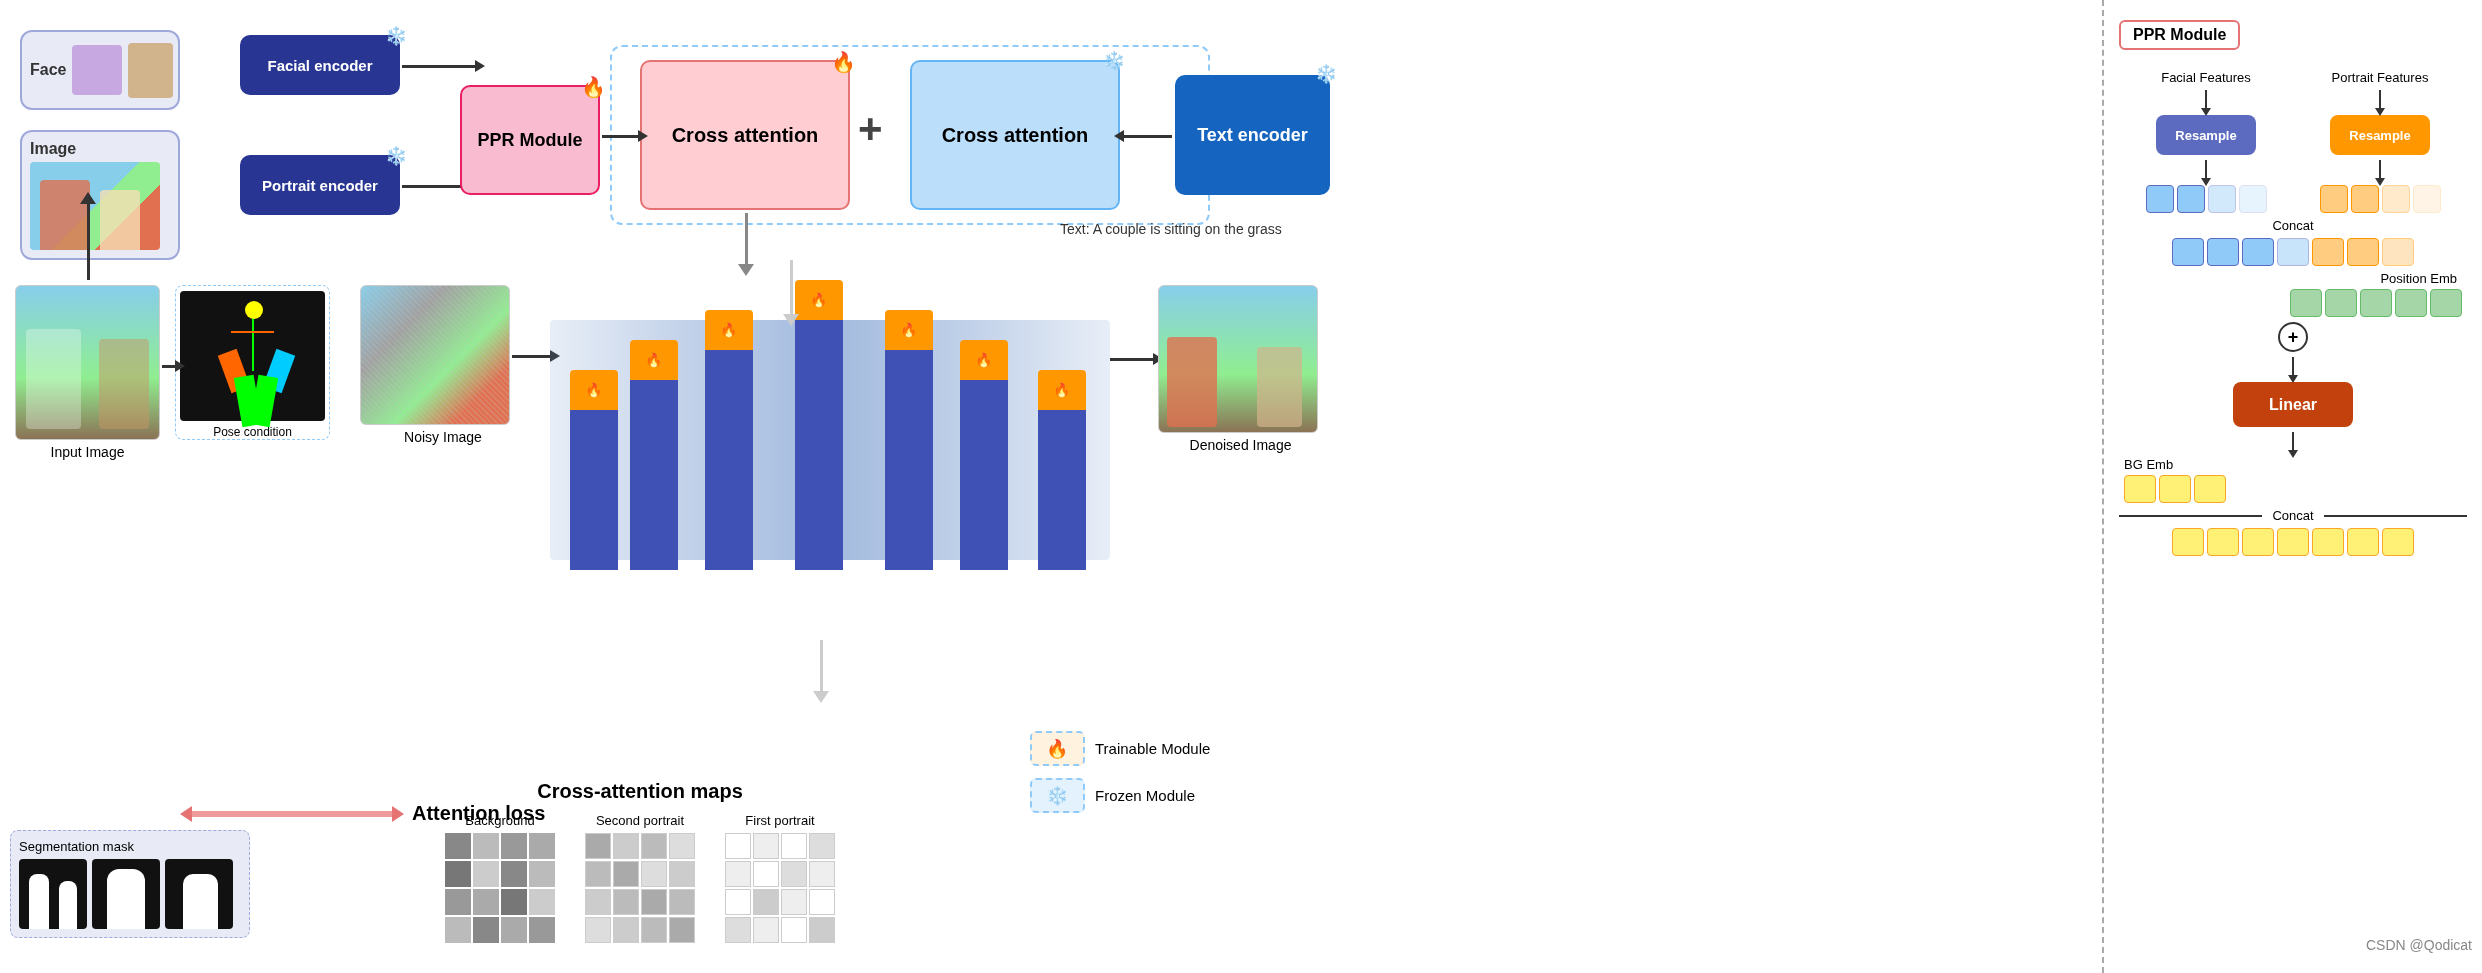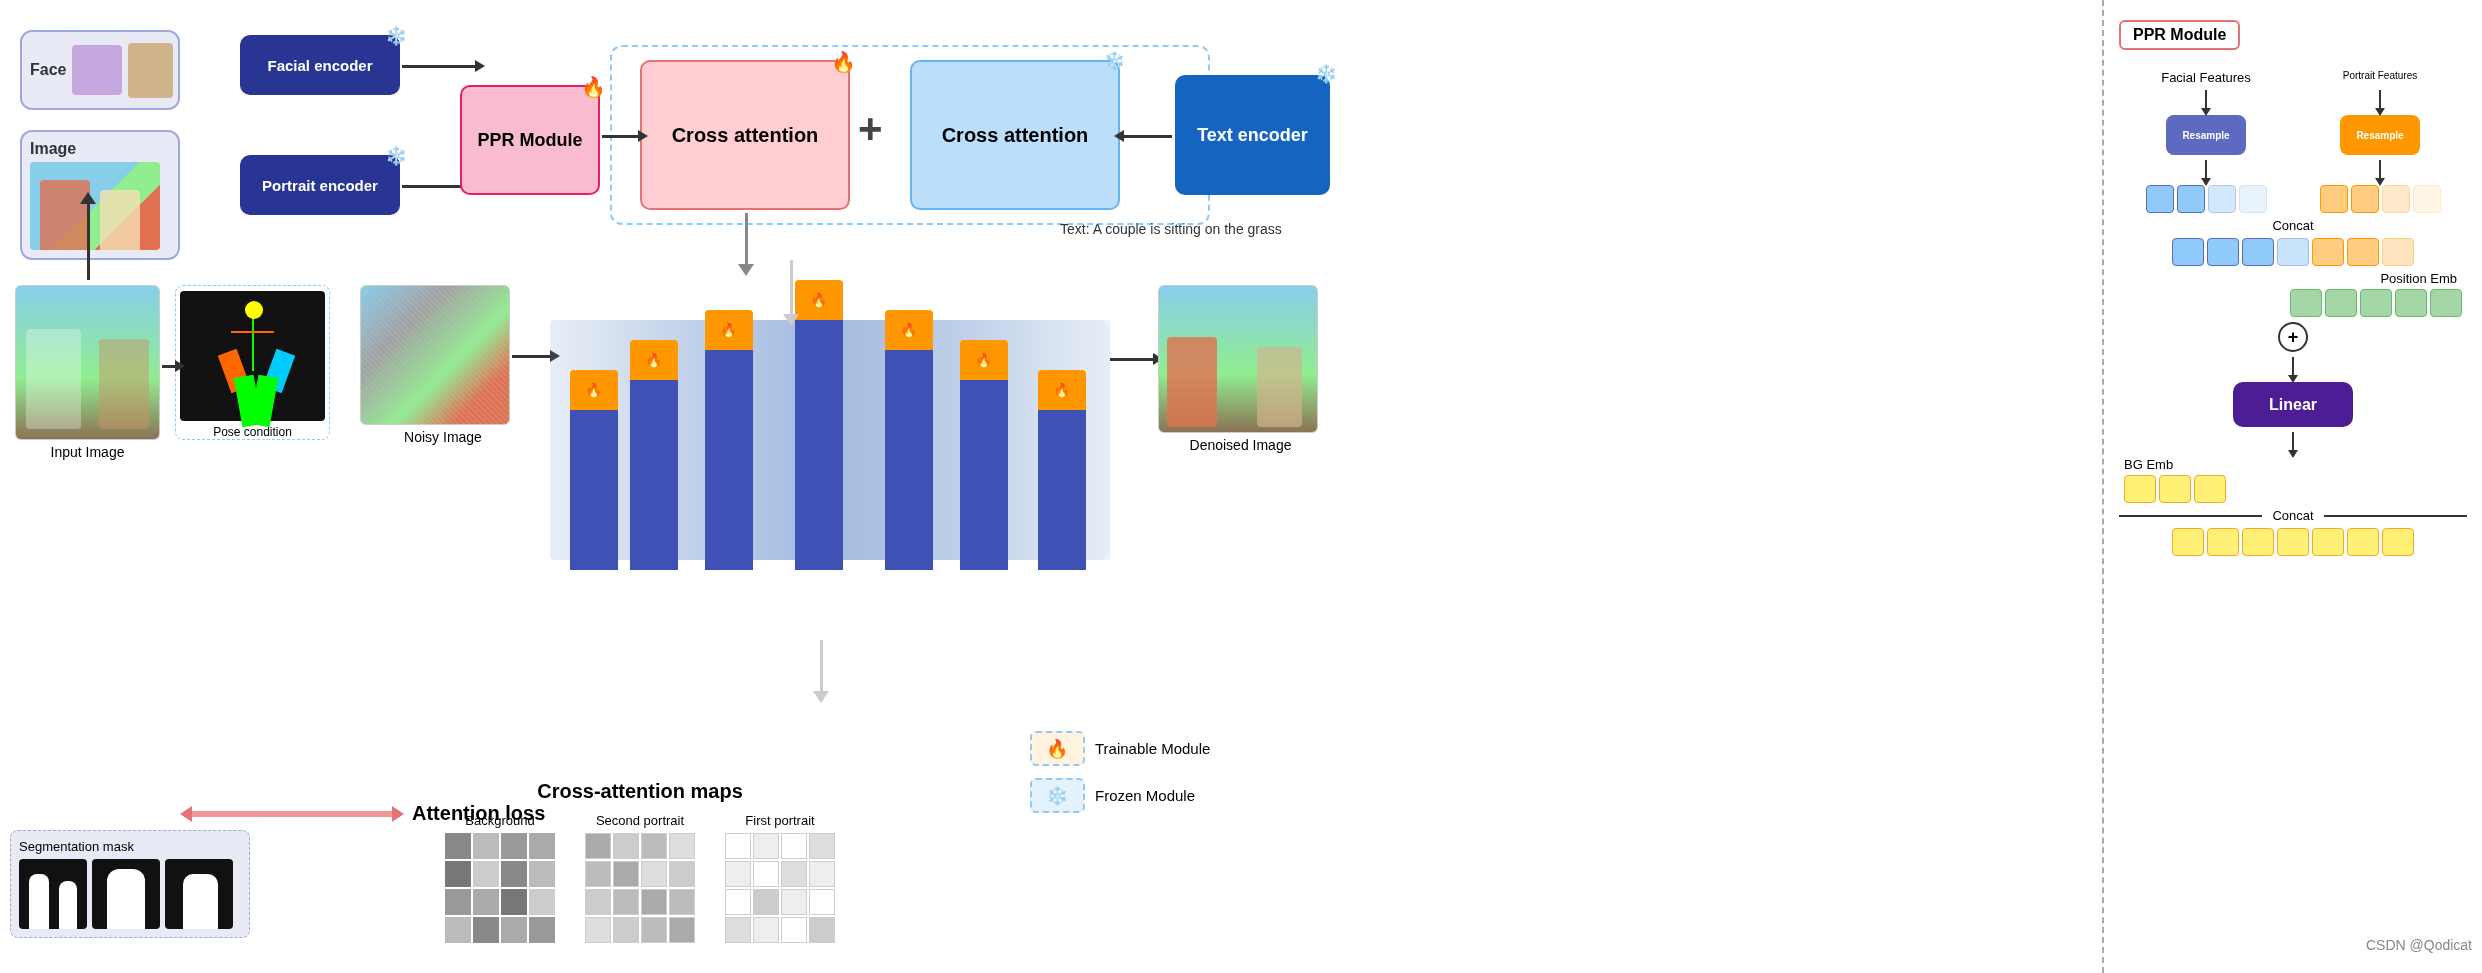--- a/index.html
+++ b/index.html
@@ -93,34 +93,34 @@
       font-weight: bold;
       border: 2px solid #e57373;
       border-radius: 6px;
       padding: 4px 12px;
       margin-bottom: 20px;
       background: #fff;
       align-self: flex-start;
     }
 
     .rp-box {
-      width: 80px;
+      width: 100px;
       height: 40px;
       border-radius: 8px;
       display: flex;
       align-items: center;
       justify-content: center;
-      font-size: 10px;
+      font-size: 13px;
       font-weight: bold;
       color: white;
     }
 
     .rp-box-blue { background: #5c6bc0; }
     .rp-box-orange { background: #ff9800; color: #fff; }
-    .rp-box-linear { background: #4c1d95; border-radius: 10px; }
+    .rp-box-linear { background: #c2410c; }
 
     .rp-small-box {
       width: 28px;
       height: 28px;
       border-radius: 4px;
     }
 
     .rp-small-blue { background: #90caf9; border: 1px solid #5c6bc0; }
     .rp-small-orange { background: #ffcc80; border: 1px solid #ff9800; }
     .rp-small-green { background: #a5d6a7; border: 1px solid #66bb6a; }
@@ -510,21 +510,21 @@
     </div>
 
   </div>
 
   <div class="right-panel">
 
     <div class="rp-title">PPR Module</div>
 
     <div style="display:flex;justify-content:space-around;width:100%;margin-bottom:5px;">
       <span style="font-size:13px;text-align:center;width:120px;">Facial Features</span>
-      <span style="font-size:10px;text-align:center;width:120px;">Portrait Features</span>
+      <span style="font-size:13px;text-align:center;width:120px;">Portrait Features</span>
     </div>
 
     <div style="display:flex;justify-content:space-around;width:100%;margin-bottom:5px;">
       <div class="rp-arrow-down"></div>
       <div class="rp-arrow-down"></div>
     </div>
 
     <div style="display:flex;justify-content:space-around;width:100%;margin-bottom:5px;">
       <div class="rp-box rp-box-blue">Resample</div>
       <div class="rp-box rp-box-orange">Resample</div>

